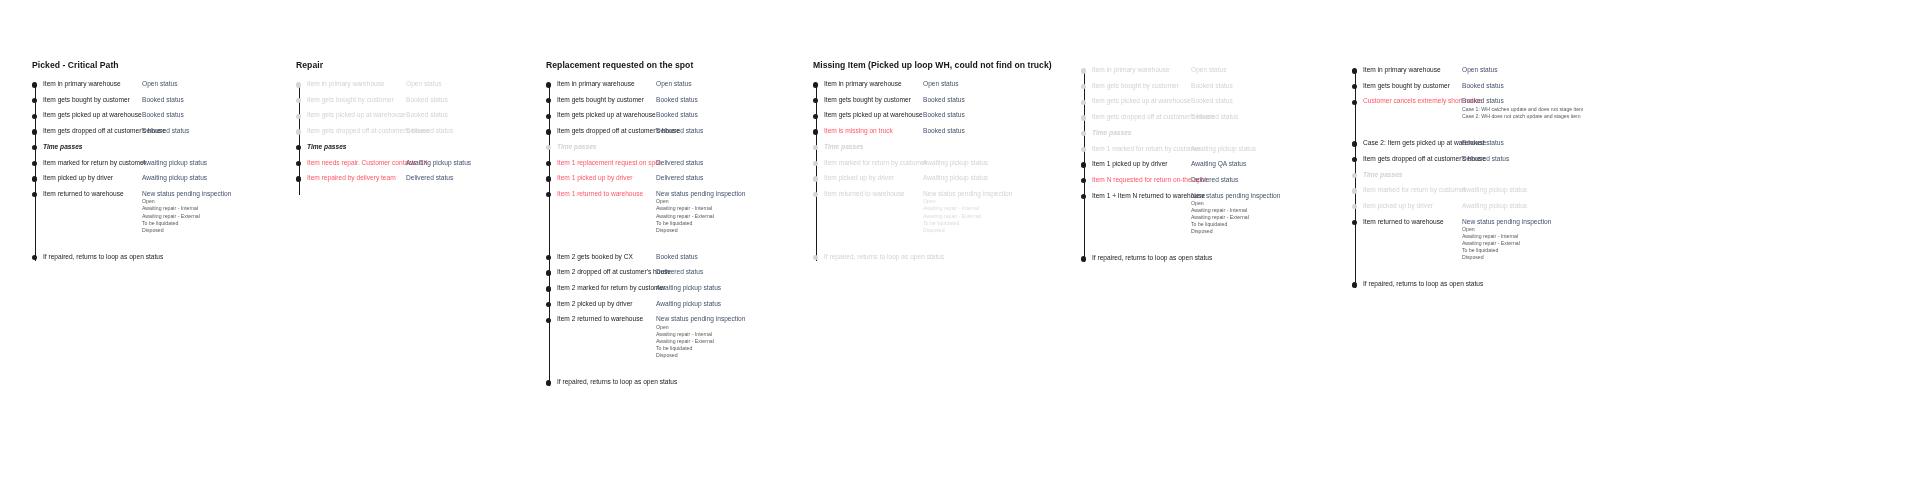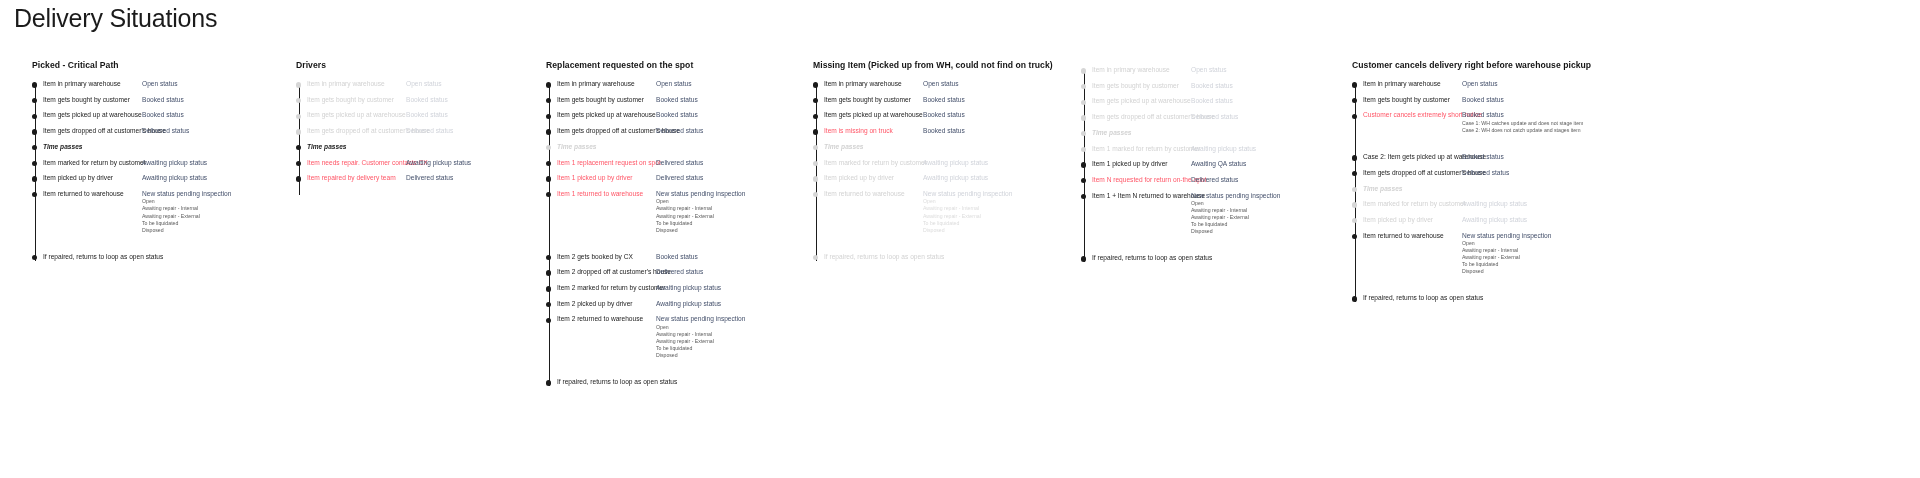--- a/index.html
+++ b/index.html
@@ -108,21 +108,20 @@
   .row.alert .dot { background: #1b1b1b; }
   .row.alert .label { color: #ff5566; }
   .row.italic .label { font-style: italic; font-weight: bold; }
 </style>
 </head>
 <body>
 
 <div id="canvas">
   <div id="dots-mask"></div>
 
-  <div id="page-title">Delivery Situations</div>
 
   <div id="columns">
       <div class="column" style="left: 32px; width: 250px;">
         <div class="col-title">Picked - Critical Path</div>
         <div class="timeline" style="height: 188.3px; position: relative;">
           <div class="axis" style="height: 175.6px;"></div>
           <div class="row " style="position: absolute; top: 0px; left: 0px; right: 0px;">
             <span class="dot"></span>
             <span class="label">Item in primary warehouse</span>
             <span class="status" style="left: 110px;">Open status</span>
@@ -168,21 +167,21 @@
               <div>Disposed</div>
             </span>
           </div>
           <div class="row " style="position: absolute; top: 172.6px; left: 0px; right: 0px;">
             <span class="dot"></span>
             <span class="label">If repaired, returns to loop as open status</span>
           </div>
         </div>
       </div>
       <div class="column" style="left: 296px; width: 250px;">
-        <div class="col-title">Drivers</div>
+        <div class="col-title">Repair</div>
         <div class="timeline" style="height: 109.9px; position: relative;">
           <div class="axis" style="height: 109.9px;"></div>
           <div class="row faded" style="position: absolute; top: 0px; left: 0px; right: 0px;">
             <span class="dot"></span>
             <span class="label">Item in primary warehouse</span>
             <span class="status" style="left: 110px;">Open status</span>
           </div>
           <div class="row faded" style="position: absolute; top: 15.7px; left: 0px; right: 0px;">
             <span class="dot"></span>
             <span class="label">Item gets bought by customer</span>
@@ -296,21 +295,21 @@
               <div>Disposed</div>
             </span>
           </div>
           <div class="row " style="position: absolute; top: 298.1px; left: 0px; right: 0px;">
             <span class="dot"></span>
             <span class="label">If repaired, returns to loop as open status</span>
           </div>
         </div>
       </div>
       <div class="column" style="left: 813px; width: 270px;">
-        <div class="col-title">Missing Item (Picked up from WH, could not find on truck)</div>
+        <div class="col-title">Missing Item (Picked up loop WH, could not find on truck)</div>
         <div class="timeline" style="height: 188.3px; position: relative;">
           <div class="axis" style="height: 175.6px;"></div>
           <div class="row " style="position: absolute; top: 0px; left: 0px; right: 0px;">
             <span class="dot"></span>
             <span class="label">Item in primary warehouse</span>
             <span class="status" style="left: 110px;">Open status</span>
           </div>
           <div class="row " style="position: absolute; top: 15.7px; left: 0px; right: 0px;">
             <span class="dot"></span>
             <span class="label">Item gets bought by customer</span>
@@ -412,21 +411,20 @@
               <div>Disposed</div>
             </span>
           </div>
           <div class="row " style="position: absolute; top: 188.3px; left: 0px; right: 0px;">
             <span class="dot"></span>
             <span class="label">If repaired, returns to loop as open status</span>
           </div>
         </div>
       </div>
       <div class="column" style="left: 1352px; width: 280px;">
-        <div class="col-title">Customer cancels delivery right before warehouse pickup</div>
         <div class="timeline" style="height: 230px; position: relative;">
           <div class="axis" style="height: 217.3px;"></div>
           <div class="row " style="position: absolute; top: 0px; left: 0px; right: 0px;">
             <span class="dot"></span>
             <span class="label">Item in primary warehouse</span>
             <span class="status" style="left: 110px;">Open status</span>
           </div>
           <div class="row " style="position: absolute; top: 15.7px; left: 0px; right: 0px;">
             <span class="dot"></span>
             <span class="label">Item gets bought by customer</span>

